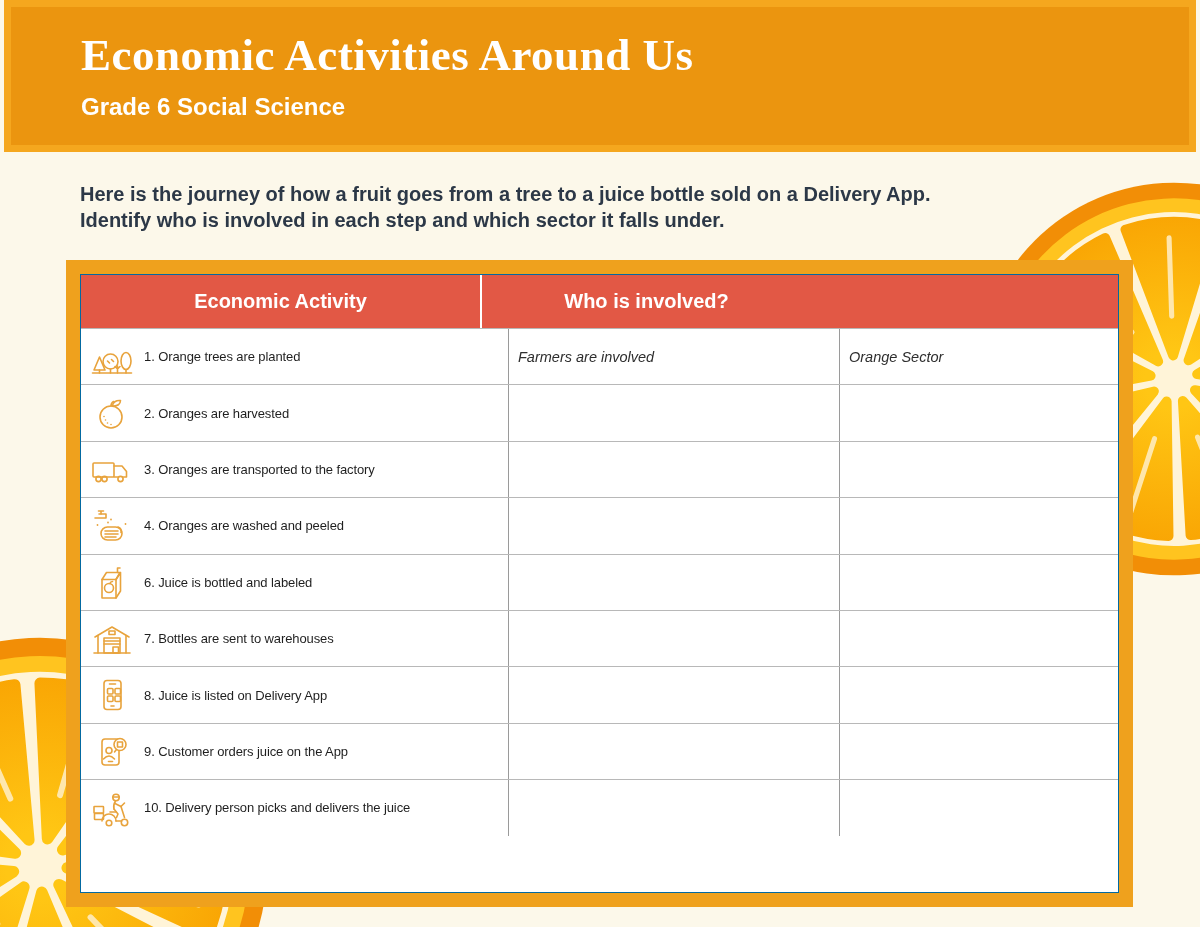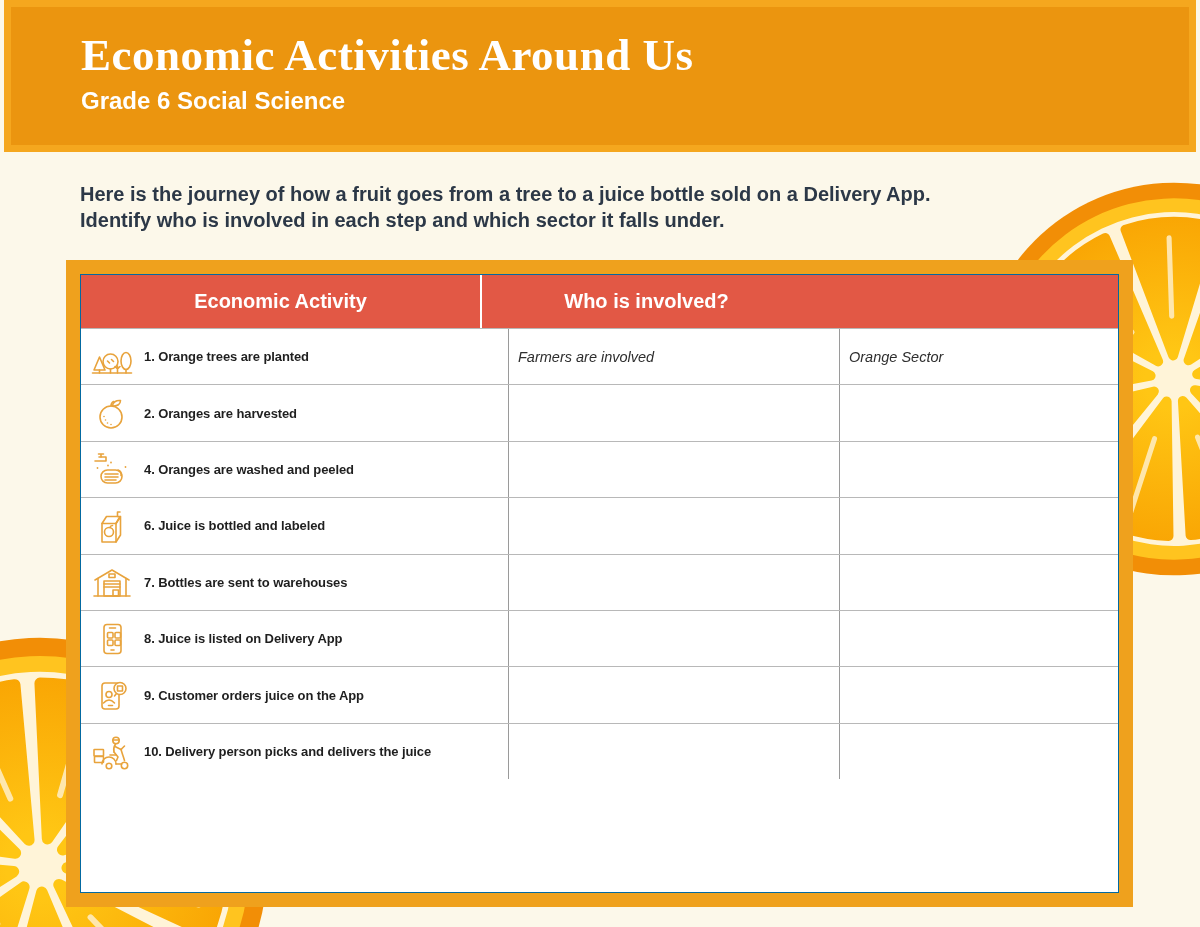--- a/index.html
+++ b/index.html
@@ -10,41 +10,41 @@
   
   .slice { position:absolute; z-index:1; }
   .slice-tr { left:958px; top:163px; transform:rotate(8deg); }
   .slice-bl { left:-210px; top:615px; transform:rotate(-14deg); }
 
   
   .band { position:absolute; z-index:2; left:4px; top:0; width:1192px; height:152px;
           background:#EB950F; border:7px solid #F5A71E; padding:24px 11px 0 70px; }
   .band h1 { font-family:"Liberation Serif", serif; font-weight:700; font-size:45px;
              color:#FFFFFF; letter-spacing:0.5px; line-height:1.1; }
-  .band h2 { font-size:24px; font-weight:700; color:#FFFFFF; margin-top:6px; }
+  .band h2 { font-size:24px; font-weight:700; color:#FFFFFF; margin-top:12px; }
 
   
   .intro { position:absolute; z-index:2; left:80px; top:181px; width:1040px;
            font-size:20px; font-weight:700; color:#2C3847; line-height:26px; }
 
   
   .frame { position:absolute; z-index:3; left:66px; top:260px; width:1067px; height:647px;
            background:#EFA11D; padding:14px; }
   .tbl { width:1039px; height:619px; background:#FFFFFF; border:1px solid #0369a1; }
   .trow { display:grid; grid-template-columns:399px 331px 307px; height:56.4px; border-top:1px solid #B8B8B8; }
   .thead { display:grid; grid-template-columns:399px 331px 307px; height:53px;
            background:#E25845; border-top:none; }
   .th { display:flex; align-items:center; justify-content:center; color:#FFFFFF;
         font-size:20px; font-weight:700; }
   .th + .th { border-left:2px solid #FFFFFF; }
   .td { display:flex; align-items:center; overflow:hidden; }
   .td + .td { border-left:1px solid #9A9A9A;margin-left:28px; }
   .act { padding-left:9px; gap:10px; }
   .icon { width:44px; height:44px; flex:0 0 44px; display:flex; align-items:center; justify-content:center; }
-  .lbl { font-size:13px; font-weight:700; color:#1F1F1F; white-space:nowrap; letter-spacing:-0.1px;text-align:center; }
+  .lbl { font-size:13px; font-weight:400; color:#1F1F1F; white-space:nowrap; letter-spacing:-0.1px;text-align:center; }
   .ans { padding-left:9px; font-size:14.5px; font-style:italic; color:#2E2E2E; }
 </style>
 </head>
 <body>
 
 <div class="page">
 
   <svg width="0" height="0" style="position:absolute">
     <defs>
       <radialGradient id="seg" cx="0" cy="0" r="100" gradientUnits="userSpaceOnUse">
@@ -142,20 +142,37 @@
                   <circle cx="14" cy="25.5" r="0.8"></circle>
               </g>
             </svg>
           </span>
           <span class="lbl">2. Oranges are harvested</span>
         </div>
         <div class="td ans"></div>
         <div class="td ans"></div>
       </div>
 
+      <div class="trow">
+        <div class="td act">
+          <span class="icon">
+            <svg viewBox="0 0 44 44" width="44" height="44" fill="none" stroke="#E8A33C" stroke-width="1.6" stroke-linecap="round" stroke-linejoin="round">
+              <rect x="3" y="16" width="21" height="14" rx="1"></rect>
+              <path d="M24 19 H32 L36.5 24.5 V30 H33.5"></path>
+              <path d="M27.5 30 H24"></path>
+              <circle cx="8.5" cy="32" r="2.6"></circle>
+                <circle cx="14.5" cy="32" r="2.6"></circle>
+                <circle cx="30.5" cy="32" r="2.6"></circle>
+            </svg>
+          </span>
+          <span class="lbl">3. Oranges are transported to the factory</span>
+        </div>
+        <div class="td ans"></div>
+        <div class="td ans"></div>
+      </div>
 
       <div class="trow">
         <div class="td act">
           <span class="icon">
             <svg viewBox="0 0 44 44" width="44" height="44" fill="none" stroke="#E8A33C" stroke-width="1.6" stroke-linecap="round" stroke-linejoin="round">
               <path d="M5 14 H16 V10 H9"></path>
                 <path d="M11 10 V7 M8.5 7 H13.5"></path>
               <rect x="11" y="23" width="21" height="13" rx="6.5"></rect>
               <path d="M15 27 H28 M15 30 H28 M15 33 H26"></path>
               <path d="M28 23 q4 1.5 3 5.5"></path>

